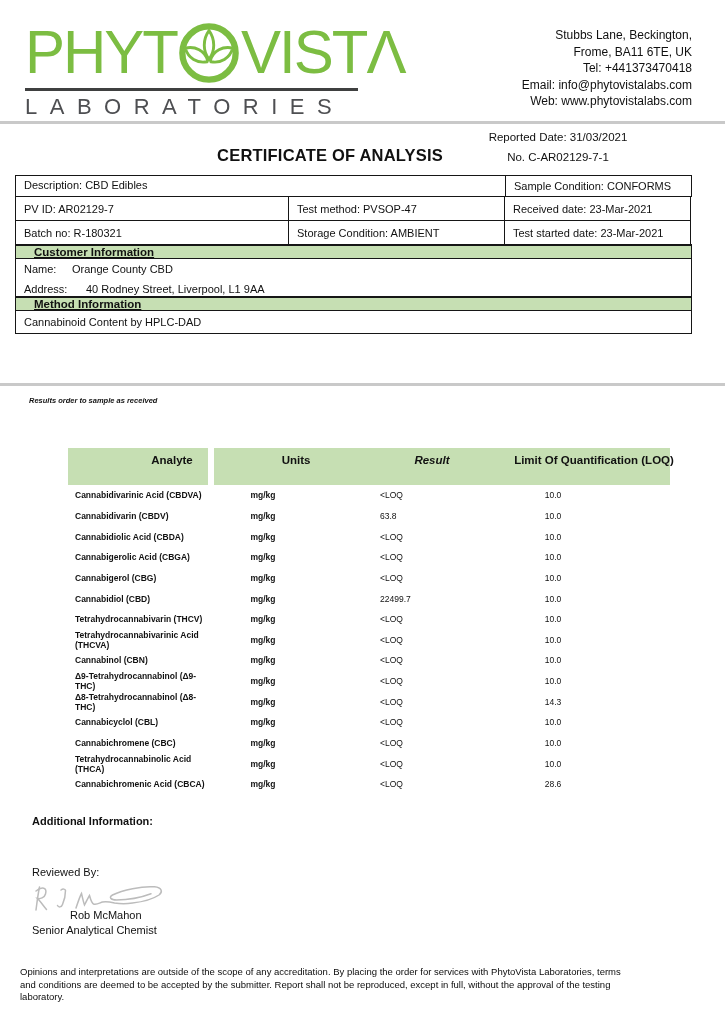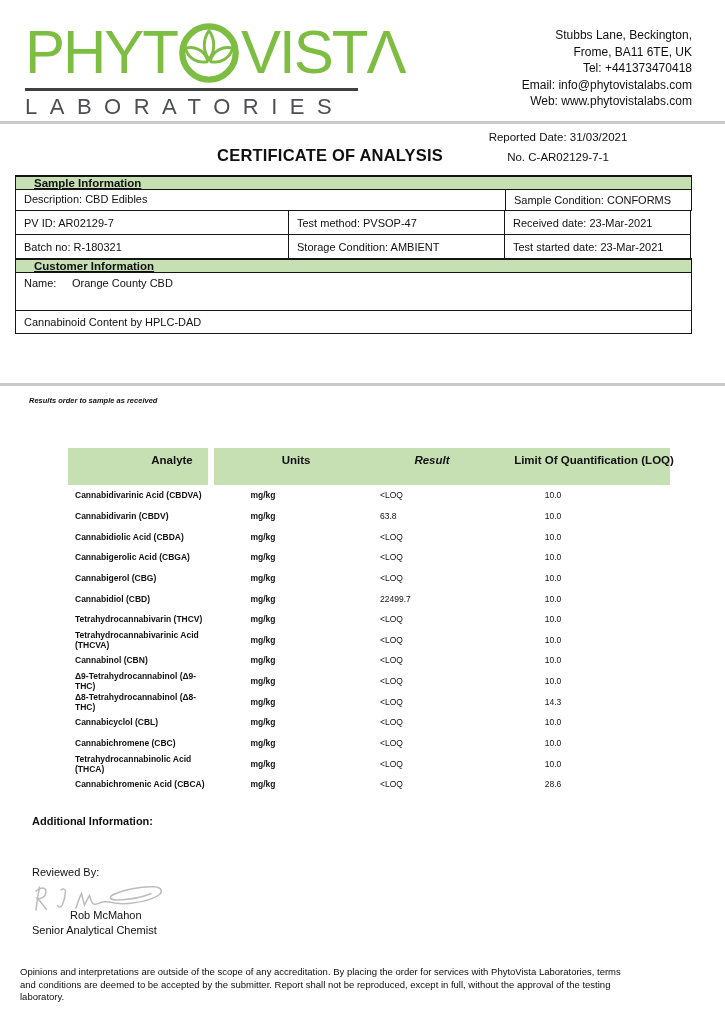--- a/index.html
+++ b/index.html
@@ -100,23 +100,20 @@
   </div>
 
   <div class="divider divider1"></div>
 
   <div class="rep-date">Reported Date: 31/03/2021</div>
   <div class="title">CERTIFICATE OF ANALYSIS</div>
   <div class="cert-no">No. C-AR02129-7-1</div>
 
   <div class="info-wrap">
 
-    <div class="sec-bar">
-      <span>Sample Information</span>
-    </div>
     <div class="irow r-desc">
       <div class="icell cA">Description: CBD Edibles</div>
       <div class="icell cB">Sample Condition: CONFORMS</div>
     </div>
     <div class="irow r-3">
       <div class="icell c1">PV ID: AR02129-7</div>
       <div class="icell c2">Test method: PVSOP-47</div>
       <div class="icell c3">Received date: 23-Mar-2021</div>
     </div>
     <div class="irow r-3">
@@ -125,22 +122,28 @@
       <div class="icell c3">Test started date: 23-Mar-2021</div>
     </div>
 
     <div class="sec-bar">
       <span>Customer Information</span>
     </div>
     <div class="custbox">
       <div>
         <span class="lbl lbl-name">Name:</span><span>Orange County CBD</span>
       </div>
-    </div>
-
+      <div class="line2">
+        <span class="lbl lbl-addr">Address:</span><span>40 Rodney Street, Liverpool, L1 9AA</span>
+      </div>
+    </div>
+
+    <div class="sec-bar">
+      <span>Method Information</span>
+    </div>
     <div class="methodbox">Cannabinoid Content by HPLC-DAD</div>
   </div>
 
   <div class="divider divider2"></div>
 
   <div class="results-note">Results order to sample as received</div>
 
   <div class="rt">
     <div class="rt-headbox hb1">
       <div class="rt-hlabel hl-analyte">Analyte</div>

